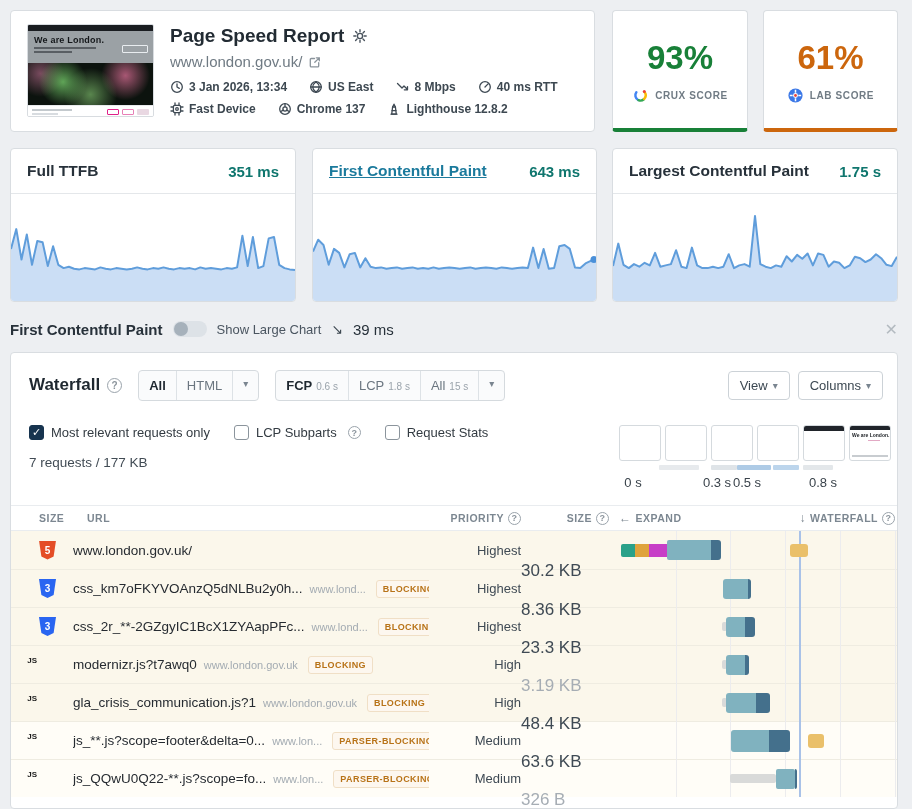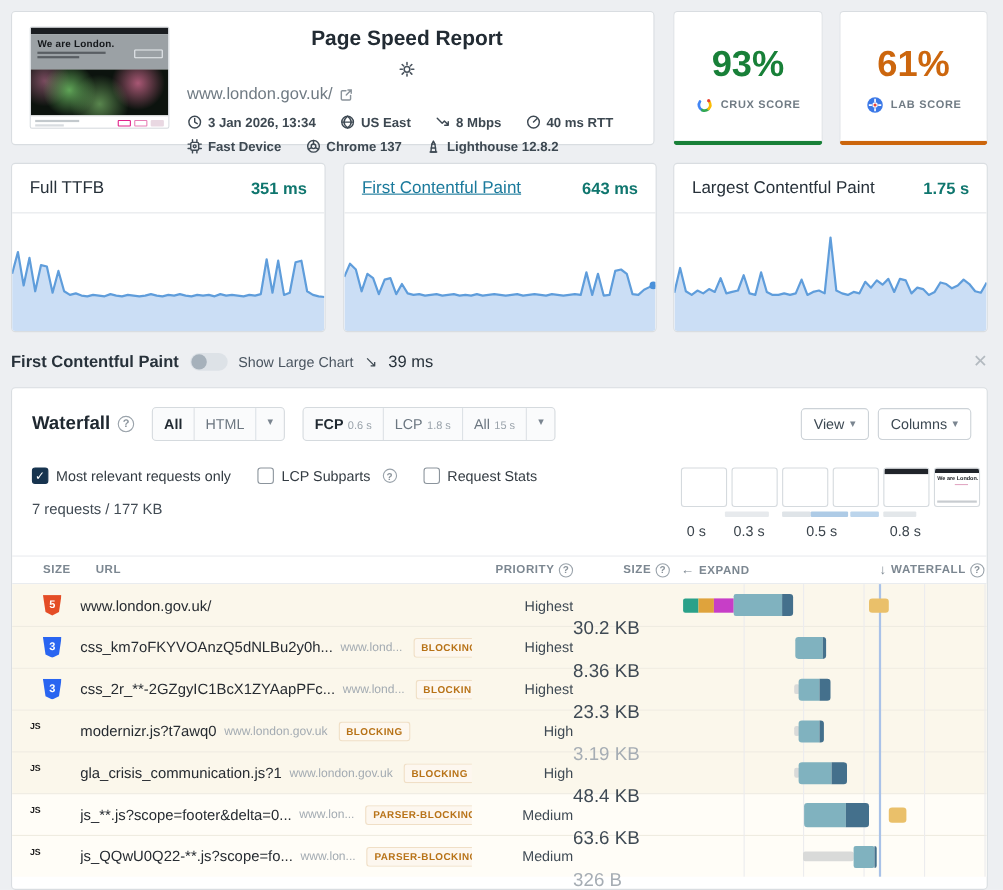--- a/index.html
+++ b/index.html
@@ -28,21 +28,21 @@
       #0c130e; }
   .t-foot { height:11px; background:#fff; position:relative; border-top:1px solid #e8eaec; }
   .t-foot .fl { position:absolute; left:4px; top:3px; height:2px; width:40px; background:#c3c9cd; }
   .t-foot .fl2 { position:absolute; left:4px; top:7px; height:2px; width:26px; background:#d8dce0; }
   .t-foot .fb { position:absolute; top:2.5px; width:12px; height:6px; border:1px solid #e0218a; border-radius:1px; }
   .t-foot .fb.b1 { right:34px; }
   .t-foot .fb.b2 { right:19px; border-color:#e87fb6; }
   .t-foot .fb.b3 { right:4px; border:none; background:#e9d8e2; }
 
   .header-info { padding-top:1px; min-width:0; }
-  .title-row { display:flex; align-items:center; gap:8px;flex-direction:column; }
+  .title-row { display:flex; align-items:center; gap:8px; }
   .title-row h1 { font-size:19px; font-weight:700; color:#222b33; }
   .url-row { margin-top:6px; display:flex; align-items:center; gap:6px; font-size:15px; color:#6f7a83; }
   .meta { margin-top:10px; display:flex; flex-wrap:wrap; column-gap:22px; row-gap:8px; max-width:400px; }
   .meta-item { display:flex; align-items:center; gap:5px; font-size:12px; font-weight:700; color:#3d4851; white-space:nowrap; }
   .meta-item svg { flex:none; }
 
   
   .score-card { position:absolute; top:10px; height:122px; background:#fff; border:1px solid #d9dde1; border-radius:4px; text-align:center; padding-top:28px; }
   .score-card.crux { left:612px; width:136px; border-bottom:4px solid #188038; }
   .score-card.lab  { left:763px; width:135px; border-bottom:4px solid #cc660d; }
@@ -51,21 +51,21 @@
   .lab  .score-value { color:#cc660d; }
   .score-label { margin-top:10px; display:flex; align-items:center; justify-content:center; gap:6px;
                  font-size:10px; font-weight:700; letter-spacing:.6px; color:#707b84; }
 
   
   .mcard { position:absolute; top:148px; height:154px; background:#fff; border:1px solid #d9dde1; border-radius:4px; overflow:hidden; }
   .mcard.m0 { left:10px;  width:286px; }
   .mcard.m1 { left:312px; width:285px; }
   .mcard.m2 { left:612px; width:286px; }
   .mhead { height:45px; border-bottom:1px solid #e4e7ea; display:flex; align-items:center; justify-content:space-between; padding:0 16px; }
-  .mtitle { font-size:15.5px; font-weight:400; color:#27313a; white-space:nowrap; }
+  .mtitle { font-size:15.5px; font-weight:700; color:#27313a; white-space:nowrap; }
   .mtitle.selected { color:#1b7a9c; text-decoration:underline; }
   .mval { font-size:15px; font-weight:700; color:#0f766e; white-space:nowrap; }
   .mchart { height:107px; }
   .mchart svg { display:block; }
 
   
   .section-row { position:absolute; left:0; top:314px; width:912px; height:30px; display:flex; align-items:center; padding:0 14px 0 10px; gap:10px; }
   .section-title { font-size:15px; font-weight:700; color:#27313a; }
   .toggle { width:34px; height:16px; border-radius:8px; background:#dde2e7; position:relative; flex:none; cursor:pointer; }
   .toggle .knob { position:absolute; left:1px; top:1px; width:14px; height:14px; border-radius:50%; background:#a6b1bb; }
@@ -376,21 +376,21 @@
           <div class="mini-head">We are London.</div>
           <div class="mini-line"></div>
           <div class="mini-foot"></div>
         </div>
         <div class="strip-seg" style="left: 648px; width: 40px; background: rgb(231, 234, 237);"></div>
         <div class="strip-seg" style="left: 700px; width: 26px; background: rgb(223, 228, 232);"></div>
         <div class="strip-seg" style="left: 726px; width: 34px; background: rgb(174, 203, 230);"></div>
         <div class="strip-seg" style="left: 762px; width: 26px; background: rgb(188, 213, 236);"></div>
         <div class="strip-seg" style="left: 792px; width: 30px; background: rgb(227, 231, 234);"></div>
         <div class="film-time" style="left: 598px;">0 s</div>
-        <div class="film-time" style="left: 646px;">0.3 s</div>
+        <div class="film-time" style="left: 682px;">0.3 s</div>
         <div class="film-time" style="left: 712px;">0.5 s</div>
         <div class="film-time" style="left: 788px;">0.8 s</div>
         <div class="film-time" style="left: 877px; text-align: right;">1.0 s</div>
       </div>
   </div>
 
   <div class="wf-thead">
     <span class="th t-type">SIZE</span>
     <span class="th t-url">URL</span>
     <span class="th t-prio">

